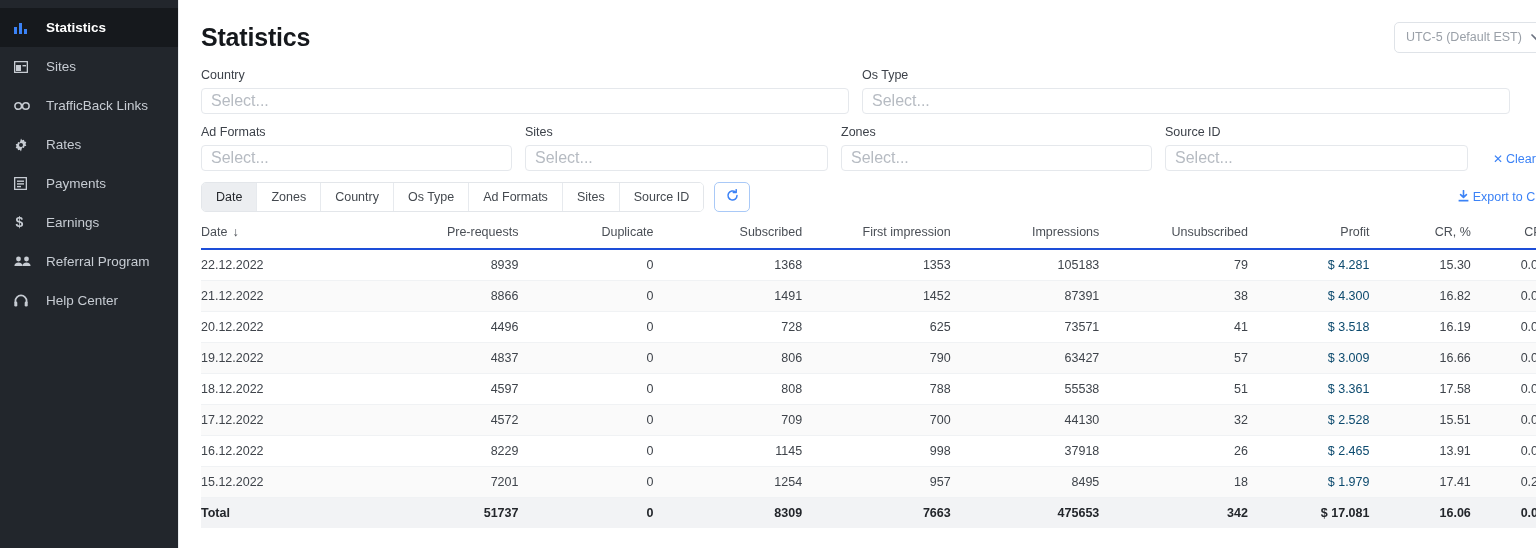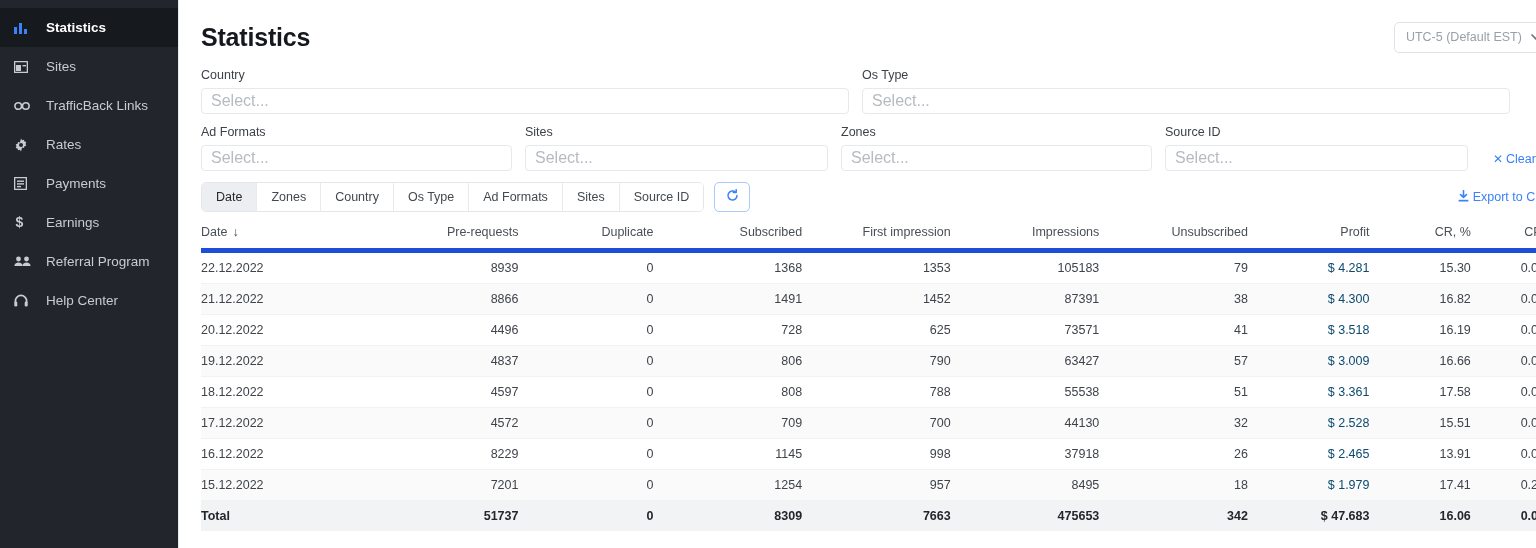--- a/index.html
+++ b/index.html
@@ -136,21 +136,21 @@
     color: #3b82f6; font-size: 12.5px;
     display: flex; align-items: center; gap: 4px;
     cursor: pointer;
   }
 
   
   table { width: 100%; border-collapse: collapse; table-layout: fixed; }
   thead th {
     font-size: 12.5px; font-weight: normal; color: #4a4f56;
     text-align: right; padding: 5px 0 9px 0;
-    border-bottom: 5px solid #1d4ed8;
+    border-bottom: 2px solid #1d4ed8;
     white-space: nowrap;
   }
   thead th.c-date { text-align: left; }
   tbody td {
     font-size: 12.5px; color: #3f444b;
     text-align: right; padding: 8px 0;
     border-bottom: 1px solid #f0f2f4;
     white-space: nowrap;
   }
   tbody td.c-date { text-align: left; }
@@ -458,21 +458,21 @@
             <td class="c-cpm">0.233</td>
           </tr>
           <tr class="total">
             <td class="c-date">Total</td>
             <td class="c-prereq">51737</td>
             <td class="c-dup">0</td>
             <td class="c-sub">8309</td>
             <td class="c-first">7663</td>
             <td class="c-imp">475653</td>
             <td class="c-unsub">342</td>
-            <td class="c-profit">$ 47.683</td>
+            <td class="c-profit">$ 17.081</td>
             <td class="c-cr">16.06</td>
             <td class="c-cpm">0.053</td>
           </tr>
         </tbody>
     </table>
 
   </section>
 </div>
 
 </body></html>

